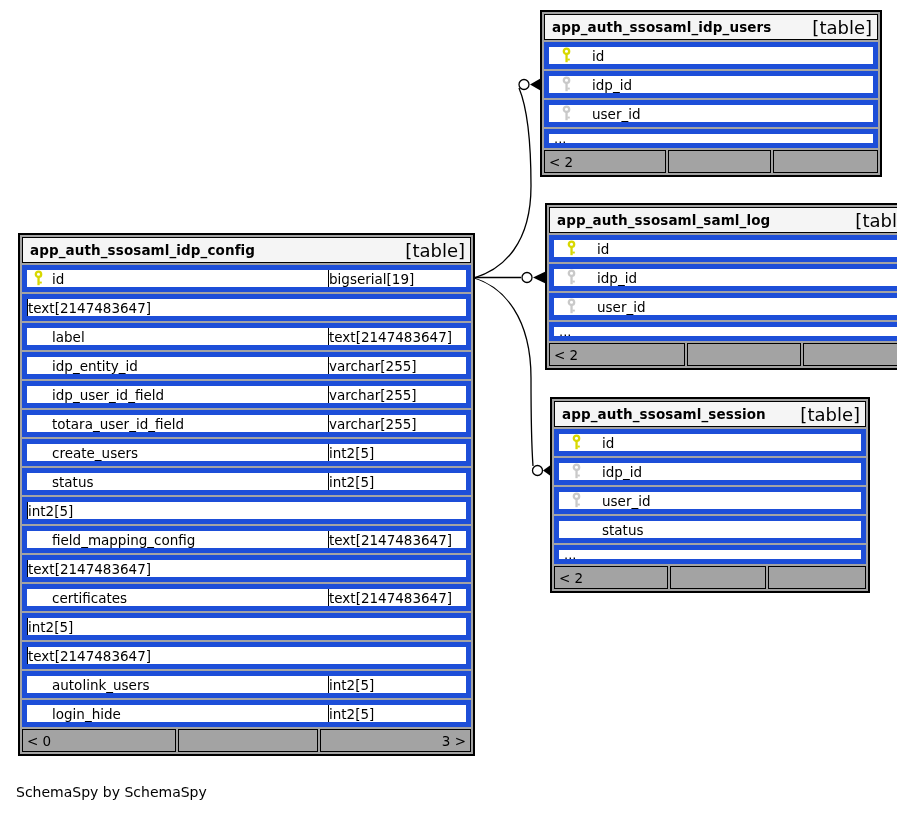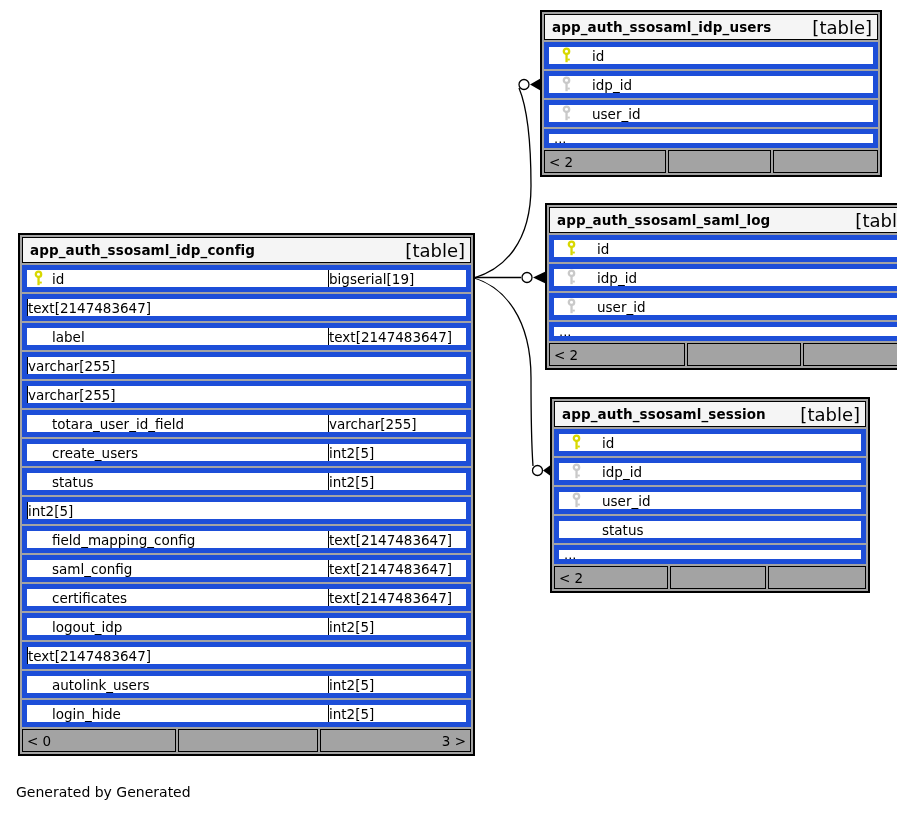--- a/index.html
+++ b/index.html
@@ -138,23 +138,31 @@
         <span class="tp">text[2147483647]</span>
       </div>
       <div class="row">
         <span class="ncell">
           <span class="keyic"></span>
           <span class="nm">label</span>
         </span>
         <span class="tp">text[2147483647]</span>
       </div>
       <div class="row">
+        <span class="ncell">
+          <span class="keyic"></span>
+          <span class="nm">idp_entity_id</span>
+        </span>
         <span class="tp">varchar[255]</span>
       </div>
       <div class="row">
+        <span class="ncell">
+          <span class="keyic"></span>
+          <span class="nm">idp_user_id_field</span>
+        </span>
         <span class="tp">varchar[255]</span>
       </div>
       <div class="row">
         <span class="ncell">
           <span class="keyic"></span>
           <span class="nm">totara_user_id_field</span>
         </span>
         <span class="tp">varchar[255]</span>
       </div>
       <div class="row">
@@ -175,38 +183,30 @@
         <span class="tp">int2[5]</span>
       </div>
       <div class="row">
         <span class="ncell">
           <span class="keyic"></span>
           <span class="nm">field_mapping_config</span>
         </span>
         <span class="tp">text[2147483647]</span>
       </div>
       <div class="row">
-        <span class="ncell">
-          <span class="keyic"></span>
-          <span class="nm">saml_config</span>
-        </span>
         <span class="tp">text[2147483647]</span>
       </div>
       <div class="row">
         <span class="ncell">
           <span class="keyic"></span>
           <span class="nm">certificates</span>
         </span>
         <span class="tp">text[2147483647]</span>
       </div>
       <div class="row">
-        <span class="ncell">
-          <span class="keyic"></span>
-          <span class="nm">logout_idp</span>
-        </span>
         <span class="tp">int2[5]</span>
       </div>
       <div class="row">
         <span class="tp">text[2147483647]</span>
       </div>
       <div class="row">
         <span class="ncell">
           <span class="keyic"></span>
           <span class="nm">autolink_users</span>
         </span>
@@ -372,14 +372,14 @@
         </span>
       </div>
       <div class="row dots">...</div>
       <div class="ftr">
         <span class="fcell f0">&lt; 2</span>
         <span class="fcell f1"></span>
         <span class="fcell f2"></span>
       </div>
     </div>
 
-  <div class="credit">Generated by Generated</div>
+  <div class="credit">SchemaSpy by SchemaSpy</div>
 </div>
 
 </body></html>

